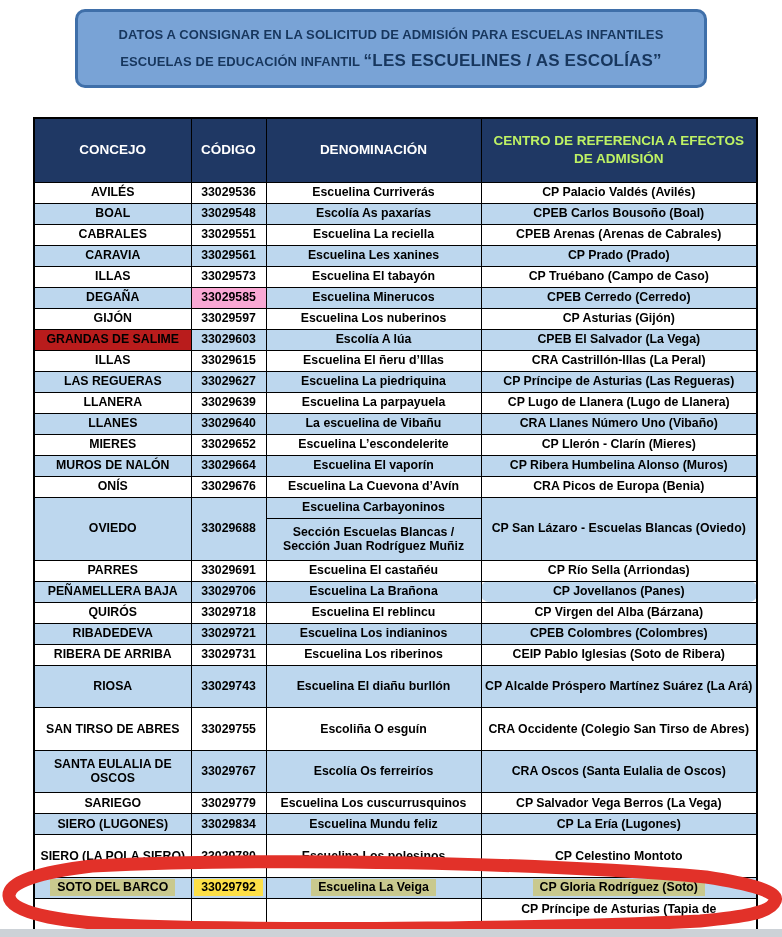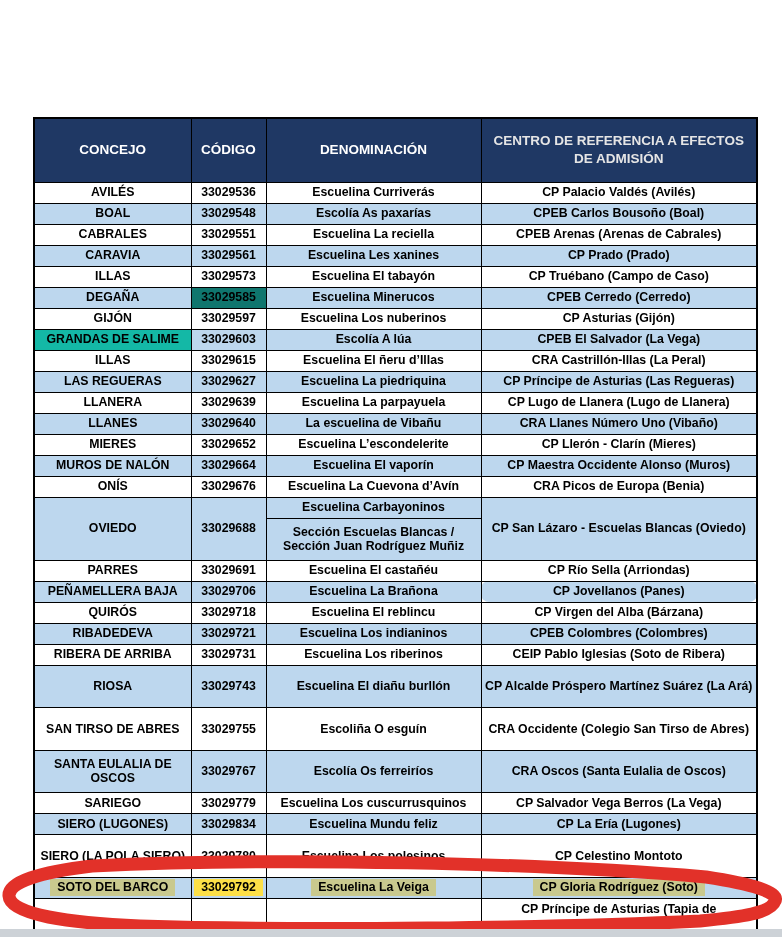--- a/index.html
+++ b/index.html
@@ -39,34 +39,38 @@
   
   svg.annotation{position:absolute;left:0;top:0;z-index:5;pointer-events:none;}
   
   .bottom-bar{position:absolute;left:0;bottom:0;width:782px;height:8px;z-index:7;}
 </style>
 </head>
 <body>
 
 <div class="page">
 
+  <div class="title-box" style="background: rgb(121, 163, 214); border-color: rgb(63, 111, 169); color: rgb(23, 54, 93);">
+    <div class="title-line1">DATOS A CONSIGNAR EN LA SOLICITUD DE ADMISIÓN PARA ESCUELAS INFANTILES</div>
+    <div class="title-line2"><span>ESCUELAS DE EDUCACIÓN INFANTIL </span><span class="emph">“LES ESCUELINES / AS ESCOLÍAS”</span></div>
+  </div>
 
   <table class="schools">
     <colgroup>
       <col style="width:157px">
       <col style="width:75px">
       <col style="width:215px">
       <col style="width:276px">
     </colgroup>
     <thead>
       <tr>
         <th style="background: rgb(31, 56, 100); color: rgb(255, 255, 255); text-align: center;">CONCEJO</th>
         <th style="background: rgb(31, 56, 100); color: rgb(255, 255, 255);">CÓDIGO</th>
         <th style="background: rgb(31, 56, 100); color: rgb(255, 255, 255);">DENOMINACIÓN</th>
-        <th style="background: rgb(31, 56, 100); color: #e5e5e5;">CENTRO DE REFERENCIA A EFECTOS DE ADMISIÓN</th>
+        <th style="background: rgb(31, 56, 100); color: #bef264;">CENTRO DE REFERENCIA A EFECTOS DE ADMISIÓN</th>
       </tr>
     </thead>
     <tbody id="table-body">
         <tr class="r-normal">
           <td>AVILÉS</td>
           <td>33029536</td>
           <td>Escuelina Curriverás</td>
           <td>CP Palacio Valdés (Avilés)</td>
         </tr>
         <tr class="r-normal">
@@ -88,32 +92,32 @@
           <td class="shaded" style="background: rgb(189, 215, 238);">CP Prado (Prado)</td>
         </tr>
         <tr class="r-normal">
           <td>ILLAS</td>
           <td>33029573</td>
           <td>Escuelina El tabayón</td>
           <td>CP Truébano (Campo de Caso)</td>
         </tr>
         <tr class="r-normal">
           <td class="shaded" style="background: rgb(189, 215, 238);">DEGAÑA</td>
-          <td class="shaded" style="background: #0f766e; margin-top: 12px;">33029585</td>
+          <td class="shaded" style="background: #f9a8d4; margin-top: 12px;">33029585</td>
           <td class="shaded" style="background: rgb(189, 215, 238);">Escuelina Minerucos</td>
           <td class="shaded" style="background: rgb(189, 215, 238);">CPEB Cerredo (Cerredo)</td>
         </tr>
         <tr class="r-normal">
           <td>GIJÓN</td>
           <td>33029597</td>
           <td>Escuelina Los nuberinos</td>
           <td>CP Asturias (Gijón)</td>
         </tr>
         <tr class="r-normal">
-          <td class="shaded" style="background: #14b8a6;">GRANDAS DE SALIME</td>
+          <td class="shaded" style="background: #b91c1c;">GRANDAS DE SALIME</td>
           <td class="shaded" style="background: rgb(189, 215, 238);">33029603</td>
           <td class="shaded" style="background: rgb(189, 215, 238);">Escolía A lúa</td>
           <td class="shaded" style="background: rgb(189, 215, 238);">CPEB El Salvador (La Vega)</td>
         </tr>
         <tr class="r-normal">
           <td>ILLAS</td>
           <td>33029615</td>
           <td>Escuelina El ñeru d’Illas</td>
           <td>CRA Castrillón-Illas (La Peral)</td>
         </tr>
@@ -138,21 +142,21 @@
         <tr class="r-normal">
           <td>MIERES</td>
           <td>33029652</td>
           <td>Escuelina L’escondelerite</td>
           <td>CP Llerón - Clarín (Mieres)</td>
         </tr>
         <tr class="r-normal">
           <td class="shaded" style="background: rgb(189, 215, 238);">MUROS DE NALÓN</td>
           <td class="shaded" style="background: rgb(189, 215, 238);">33029664</td>
           <td class="shaded" style="background: rgb(189, 215, 238);">Escuelina El vaporín</td>
-          <td class="shaded" style="background: rgb(189, 215, 238);">CP Maestra Occidente Alonso (Muros)</td>
+          <td class="shaded" style="background: rgb(189, 215, 238);">CP Ribera Humbelina Alonso (Muros)</td>
         </tr>
         <tr class="r-normal">
           <td>ONÍS</td>
           <td>33029676</td>
           <td>Escuelina La Cuevona d’Avín</td>
           <td>CRA Picos de Europa (Benia)</td>
         </tr>
         <tr class="r-normal">
           <td class="shaded" rowspan="2" style="background: rgb(189, 215, 238);">OVIEDO</td>
           <td class="shaded" rowspan="2" style="background: rgb(189, 215, 238);">33029688</td>

